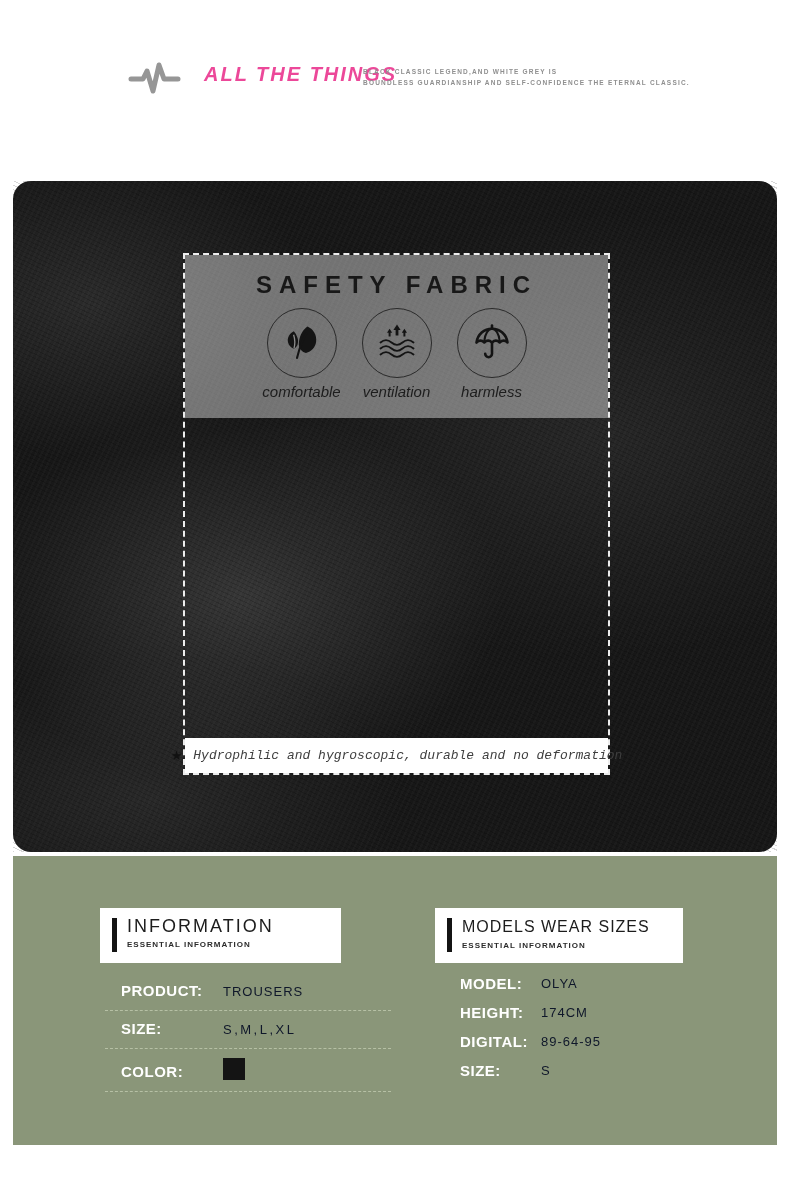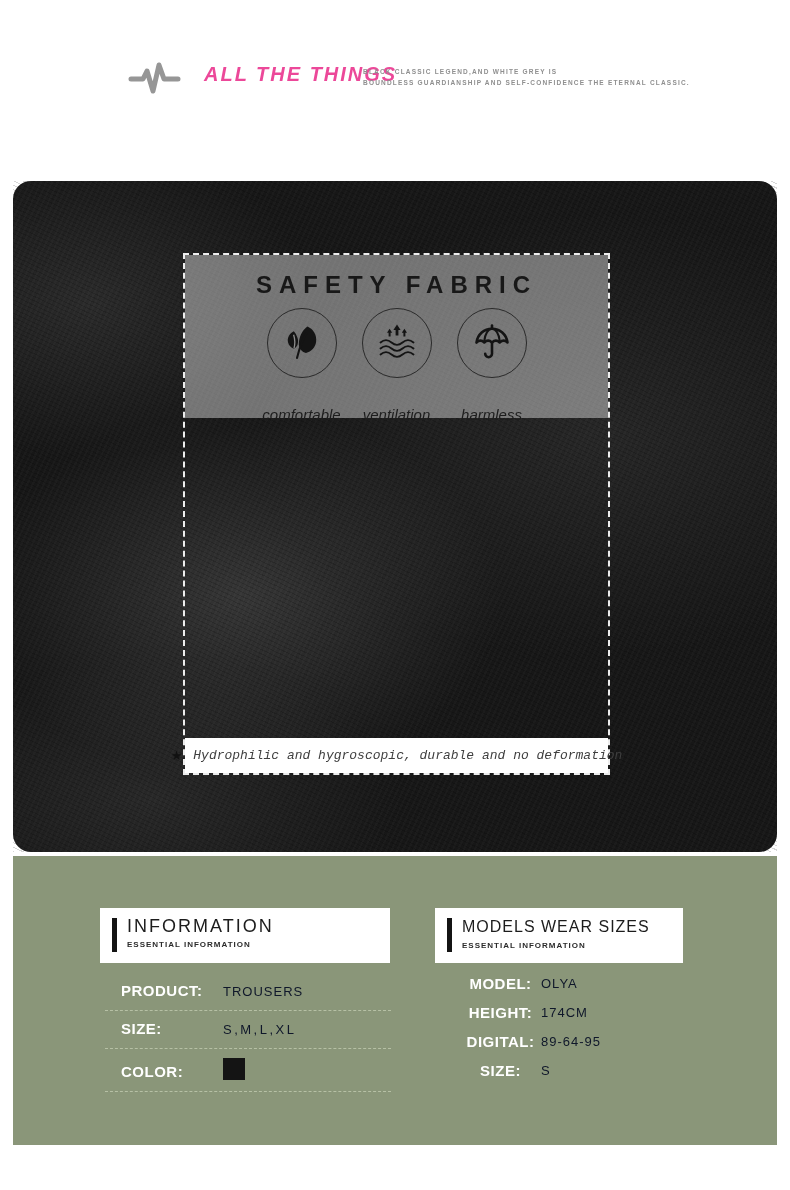--- a/index.html
+++ b/index.html
@@ -26,49 +26,49 @@
       repeating-linear-gradient(115deg, rgba(255,255,255,0.02) 0 2px, rgba(0,0,0,0) 2px 5px),
       repeating-linear-gradient(25deg, rgba(0,0,0,0.16) 0 1px, rgba(0,0,0,0) 1px 4px); }
 
   .safety-box { position:absolute; left:170px; top:72px; width:427px; height:522px;
                 border:2px dashed rgba(255,255,255,0.92); }
   .safety-overlay { position:absolute; left:0; top:0; right:0; height:163px;
                     background:rgba(255,255,255,0.40); }
   .safety-title { margin-top:16px; text-align:center; font-size:24px; font-weight:600;
                   letter-spacing:7px; color:#181818; white-space:nowrap; }
   .features { display:flex; justify-content:center; margin-top:9px; }
-  .feature { width:95px; display:flex; flex-direction:column; align-items:center;gap:23px; }
+  .feature { width:95px; display:flex; flex-direction:column; align-items:center; }
   .feat-circle { width:70px; height:70px; border:1.5px solid #2a2a2a; border-radius:50%;
                  display:flex; align-items:center; justify-content:center; }
   .feat-label { margin-top:5px; font-size:15px; font-style:italic; color:#1d1d1d; white-space:nowrap; }
 
   .footnote-strip { position:absolute; left:0; right:0; bottom:0; height:35px; background:#ffffff;
                     display:flex; align-items:center; justify-content:center; }
   .footnote-star { font-size:13px; color:#111; margin-right:11px; }
   .footnote-text { font-size:13px; font-style:italic; color:#3f3f3f; white-space:nowrap;font-family:Liberation Mono, monospace; }
 
   
   .info { position:absolute; left:13px; top:856px; width:764px; height:289px; background:#8a9679; }
 
   .head-box { position:absolute; top:52px; height:55px; background:#ffffff; }
-  .head-box.left  { left:87px;  width:290px; }
+  .head-box.left  { left:87px;  width:241px; }
   .head-box.right { left:422px; width:248px; }
   .head-bar { position:absolute; left:12px; top:10px; width:5px; height:34px; background:#141414; }
   .head-title { position:absolute; left:27px; top:8px; font-size:18px; letter-spacing:2px; color:#1c1c1c; white-space:nowrap; }
   .head-box.right .head-title { font-size:16px; letter-spacing:1px; top:10px;text-align:right; }
   .head-sub { position:absolute; left:27px; top:32px; font-size:8px; font-weight:bold; letter-spacing:1px; color:#2b2b2b; white-space:nowrap; }
   .head-box.right .head-sub { top:33px; }
 
   .rows-left { position:absolute; left:92px; top:117px; width:286px; }
   .row-l { position:relative; padding:9px 0 11px 16px; border-bottom:1px dashed #b6c0a5; display:flex; align-items:flex-end; }
   .rows-right { position:absolute; left:432px; top:113px; width:260px; }
   .row-r { position:relative; padding:6px 0 6px 15px; display:flex; align-items:center; }
 
   .row-label { width:102px; font-size:15px; font-weight:bold; color:#ffffff; letter-spacing:0.5px; }
-  .row-r .row-label { width:81px;text-align:center; }
+  .row-r .row-label { width:81px; }
   .row-value { font-size:13px; color:#0f172a; letter-spacing:1px; }
   .value-sizes { letter-spacing:2.5px; }
   .swatch { width:22px; height:22px; }
 
   svg { display:block; }
 </style>
 </head>
 <body>
 
 <div class="page">

